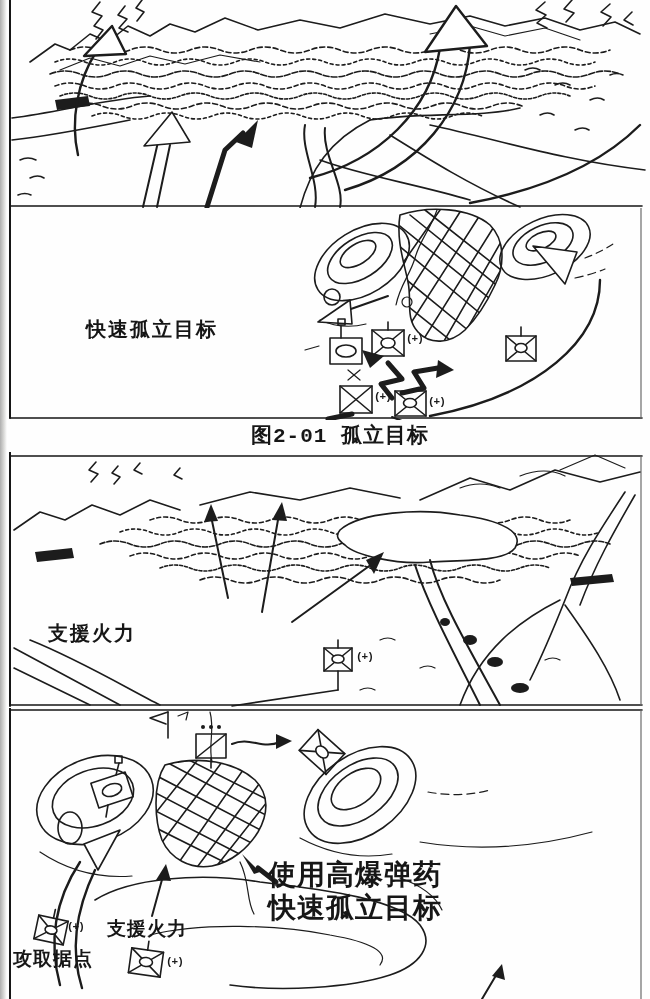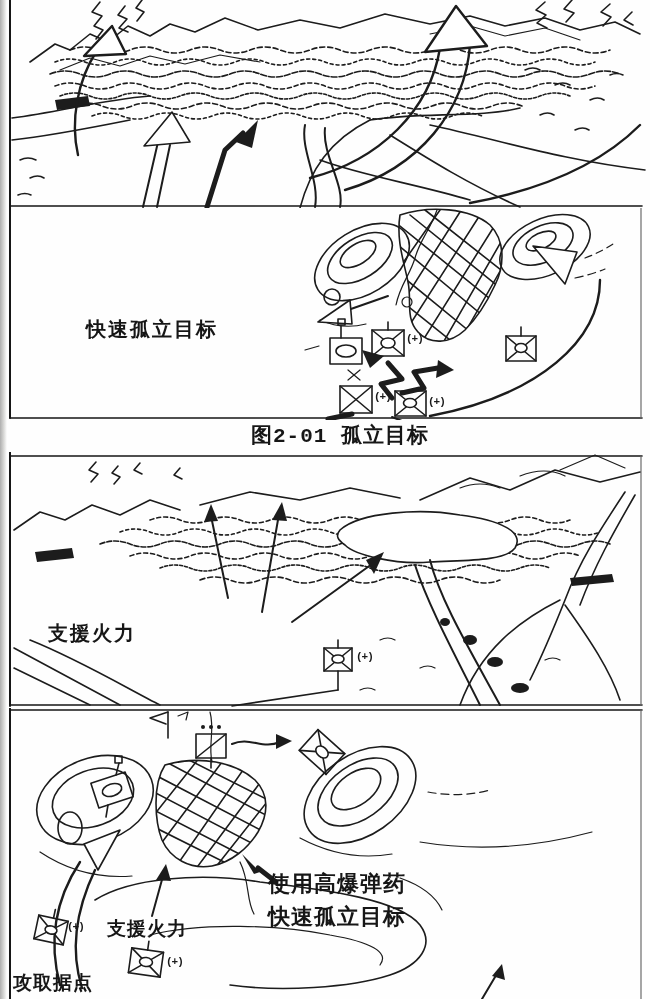--- a/index.html
+++ b/index.html
@@ -18,23 +18,23 @@
   .bold{stroke-width:2.4px;}
   .heavy{stroke-width:5px;}
   .border{stroke:#161616;}
   .faint{stroke:#6a6a6a;stroke-width:1.2px;}
   .lbl{position:absolute;font-weight:600;white-space:nowrap;color:#161616;}
   #lbl-isolate{left:86px;top:316px;font-size:20px;letter-spacing:2px;}
   #caption-1{left:0;top:421px;width:650px;text-align:center;font-size:21px;
              letter-spacing:1px;padding-left:30px;box-sizing:border-box;}
   #lbl-support-1{left:48px;top:620px;font-size:20px;letter-spacing:2px;}
   #lbl-provide{left:449px;top:814px;font-size:23px;line-height:37px;letter-spacing:1px;font-weight:700;}
-  #lbl-suppress{left:268px;top:860px;font-size:22px;line-height:33px;letter-spacing:1px;margin-top:9px;}
+  #lbl-suppress{left:268px;top:860px;font-size:28px;line-height:33px;letter-spacing:1px;}
   #lbl-support-2{left:107px;top:916px;font-size:19px;letter-spacing:1px;}
-  #lbl-seize{left:13px;top:970px;font-size:19px;letter-spacing:1px;}
+  #lbl-seize{left:13px;top:946px;font-size:19px;letter-spacing:1px;}
   .plus{position:absolute;font-size:11px;font-weight:700;color:#1a1a1a;letter-spacing:-1px;}
 </style>
 </head>
 <body>
 
 <div id="page">
   <div id="scan-edge"></div>
 
   <div class="panel" style="top:0;height:208px;">
     <svg width="650" height="208" viewBox="0 0 650 208">

